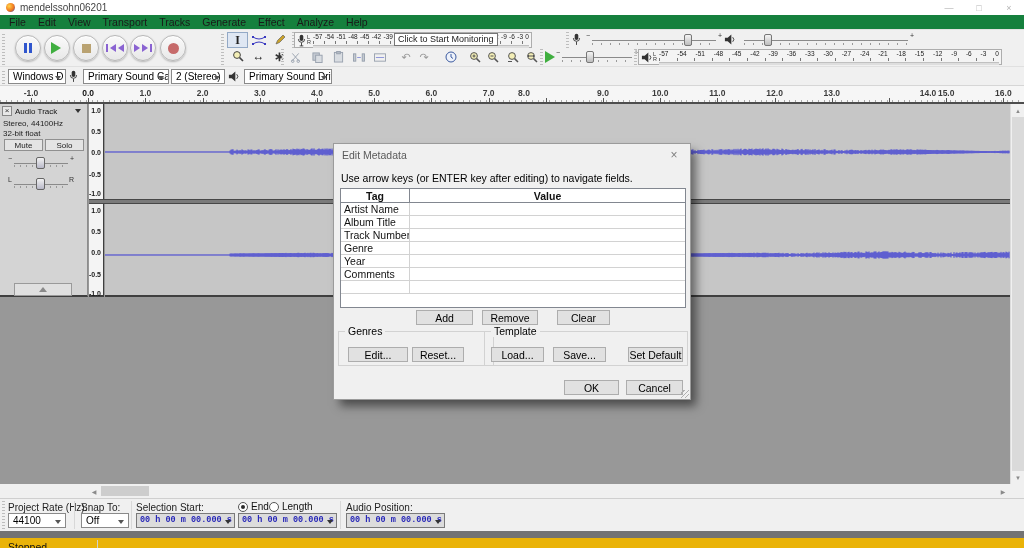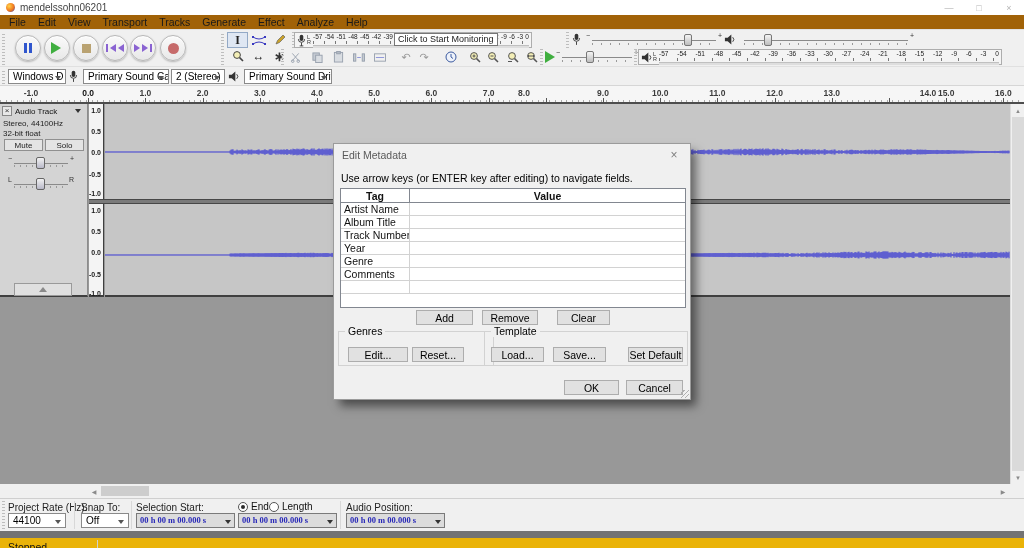--- a/index.html
+++ b/index.html
@@ -9,21 +9,21 @@
 
   
   #titlebar{position:absolute;left:0;top:0;width:1024px;height:15px;background:#fff;display:flex;align-items:center}
   .app-icon{width:9px;height:9px;border-radius:50%;margin:0 5px 0 6px;
             background:radial-gradient(circle at 35% 35%,#ffd24a 0%,#f0771e 55%,#2a41c8 100%)}
   .title-text{font-size:10px;color:#444}
   .win-controls{margin-left:auto;display:flex;height:100%}
   .win-btn{width:30px;height:15px;display:flex;align-items:center;justify-content:center;font-size:9px;color:#b5b5b5}
 
   
-  #menubar{position:absolute;left:0;top:15px;width:1024px;height:14px;background:#a16207;display:flex;align-items:center;padding-left:3px}
+  #menubar{position:absolute;left:0;top:15px;width:1024px;height:14px;background:#15803d;display:flex;align-items:center;padding-left:3px}
   .menu-item{padding:0 6px;font-size:10.5px;color:#1a1a1a;line-height:14px}
 
   
   #toolbar-area{position:absolute;left:0;top:29px;width:1024px;height:37px;background:#f0f0f0;border-top:1px solid #e2e2e2}
   .grip{position:absolute;width:3px;background:repeating-linear-gradient(0deg,#bdbdbd 0 1px,transparent 1px 3px)}
   .t-btn{position:absolute;top:5px;width:26px;height:26px;border-radius:50%;background:linear-gradient(#fafafa,#e8e8e8);
          border:1px solid #b7b7b7;box-shadow:0 1px 2px rgba(0,0,0,.25), inset 0 1px 1px #fff;
          display:flex;align-items:center;justify-content:center}
   .ic-pause{display:flex;gap:2px}
   .ic-pause span{width:3px;height:10px;background:var(--c-pause,#2f55cd)}
@@ -127,21 +127,21 @@
   #hscroll .h-arrow{position:absolute;top:0;width:12px;height:14px;display:flex;align-items:center;justify-content:center;color:#8a8a8a;font-size:6px}
   #hs-left{left:88px}
   #hs-right{left:997px}
   #hscroll-thumb{position:absolute;left:101px;top:2px;width:48px;height:10px;background:#cdcdcd}
 
   
   #selbar{position:absolute;left:0;top:498px;width:1024px;height:33px;background:#f0f0f0;border-top:1px solid #cfcfcf}
   .sb-label{position:absolute;top:3px;font-size:10px;color:#222;white-space:nowrap}
   .sb-sep{position:absolute;top:2px;height:28px;width:1px;background:#d8d8d8}
   .timefield{position:absolute;top:14px;height:15px;background:#dcdcdc;border:1px solid #7a7a7a;color:var(--c-time_digits,#2828b8);
-             font-family:Liberation Serif, serif;font-size:8.5px;font-weight:bold;line-height:13px;padding:0 11px 0 3px;white-space:nowrap}
+             font-family:Liberation Mono, monospace;font-size:8.5px;font-weight:bold;line-height:13px;padding:0 11px 0 3px;white-space:nowrap}
   .timefield::after{content:"";position:absolute;right:3px;top:6px;border:3px solid transparent;border-top:4px solid #333}
   .radio{position:absolute;top:2px;display:flex;align-items:center;gap:3px;font-size:10px;color:#111}
   .radio .dot{width:10px;height:10px;border-radius:50%;border:1px solid #555;background:#fff;position:relative}
   .radio.selected .dot::after{content:"";position:absolute;inset:2px;border-radius:50%;background:#2b2b2b}
 
   
   #statusbar{position:absolute;left:0;top:531px;width:1024px;height:23px;background:#eab308;border-top:7px solid #737373}
   #status-text{position:absolute;left:8px;top:3px;font-size:10.5px;color:#111}
   #status-sep{position:absolute;left:97px;top:2px;width:1px;height:13px;background:#d0d0d0}
 
@@ -635,25 +635,25 @@
           </div>
           <div class="mt-row">
             <div class="mt-tag">Album Title</div>
             <div class="mt-val"></div>
           </div>
           <div class="mt-row">
             <div class="mt-tag">Track Number</div>
             <div class="mt-val"></div>
           </div>
           <div class="mt-row">
+            <div class="mt-tag">Genre</div>
+            <div class="mt-val"></div>
+          </div>
+          <div class="mt-row">
             <div class="mt-tag">Year</div>
-            <div class="mt-val"></div>
-          </div>
-          <div class="mt-row">
-            <div class="mt-tag">Genre</div>
             <div class="mt-val"></div>
           </div>
           <div class="mt-row">
             <div class="mt-tag">Comments</div>
             <div class="mt-val"></div>
           </div>
           <div class="mt-row">
             <div class="mt-tag"></div>
             <div class="mt-val"></div>
           </div>

